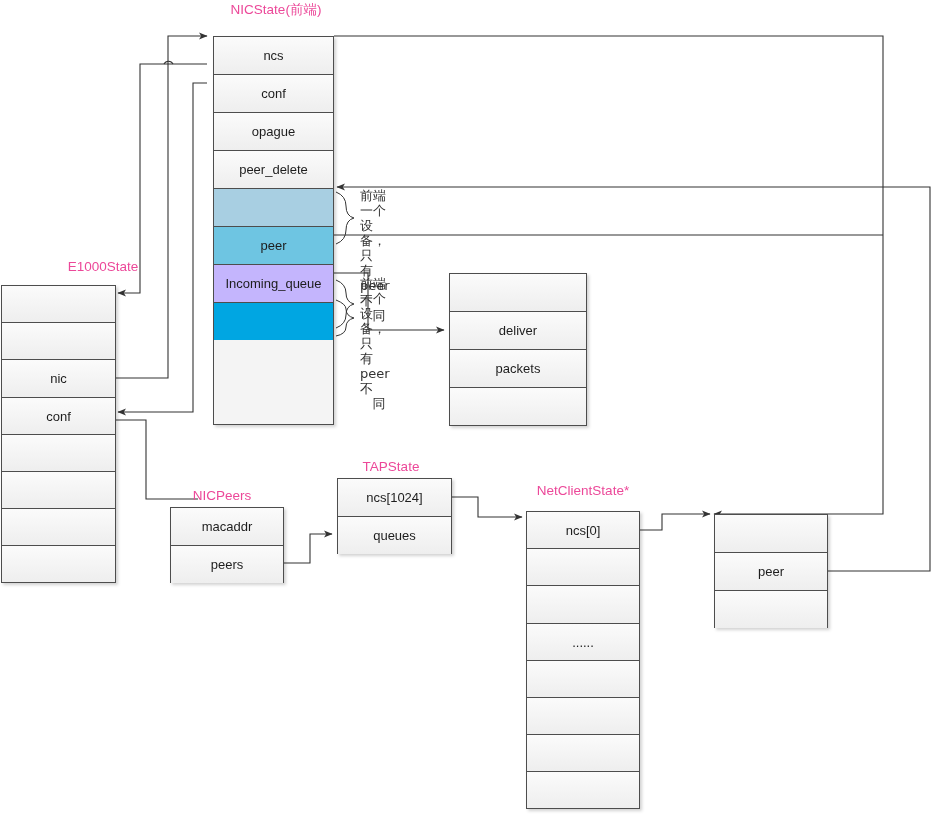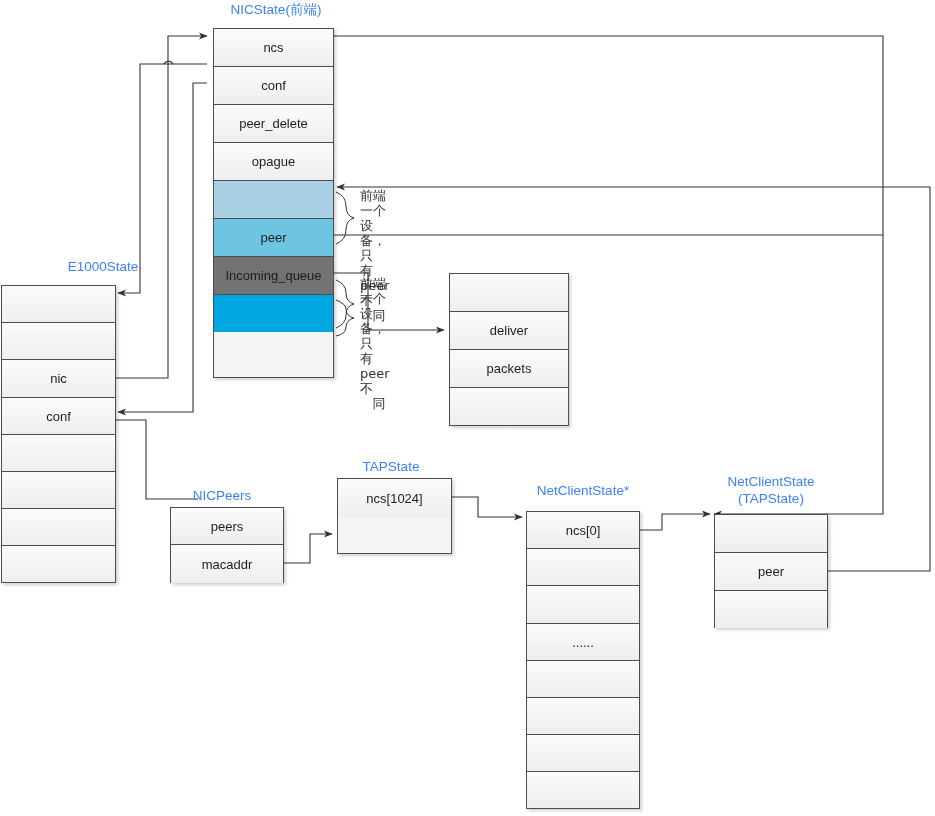--- a/index.html
+++ b/index.html
@@ -10,24 +10,24 @@
 
   .box{position:absolute;box-sizing:border-box;border:1px solid #4d4d4d;
        box-shadow:2px 2px 3px rgba(0,0,0,0.18);background:#f4f4f4;}
   .row{box-sizing:border-box;border-bottom:1px solid #4d4d4d;
        display:flex;align-items:center;justify-content:center;
        background:linear-gradient(to bottom,#fbfbfb 0%,#eeeeee 100%);
        font-size:13px;color:#1d1d1d;white-space:nowrap;overflow:hidden;}
   .row:last-child{border-bottom:none;}
   .row.c1{background:#a8cfe2;}
   .row.c2{background:#6ec5e2;}
-  .row.c3{background:#737373;}
+  .row.c3{background:#c4b5fd;}
   .row.c4{background:#00a6e2;}
 
-  .title{position:absolute;font-size:13.5px;color:#3b82f6;text-align:center;
+  .title{position:absolute;font-size:13.5px;color:#ec4899;text-align:center;
          white-space:pre-line;line-height:1.25;}
 
   .note{position:absolute;font-size:13px;line-height:1.15;color:#333;
         width:38px;text-align:left;
         font-family:"DejaVu Sans","Liberation Sans",sans-serif;}
 </style>
 </head>
 <body>
 
 <div id="canvas">
@@ -65,75 +65,74 @@
       <path d="M334,273 L368,273 L368,330 L444,330" marker-end="url(#ah)"></path>
 
       <path d="M336,192 q10,4 10,14 q0,10 8,12 q-8,2 -8,12 q0,10 -10,14" stroke="#333" stroke-width="1" fill="none"></path>
 
       <path d="M336,280 q10,4 10,13 q0,9 8,11 q-8,2 -8,11 q0,9 -10,13" stroke="#333" stroke-width="1" fill="none"></path>
       <path d="M336,300 q10,4 10,9 q0,7 8,9 q-8,2 -8,9 q0,7 -10,9" stroke="#333" stroke-width="1" fill="none"></path>
     </g>
   </svg>
 
   <div class="title" style="left:196px;top:2px;width:160px;">NICState(前端)</div>
-  <div class="box" style="left:213px;top:28px;width:121px;height:350px;">
+  <div class="box" style="left:213px;top:36px;width:121px;height:389px;">
     <div class="row" style="height:38px;">ncs</div>
     <div class="row" style="height:38px;">conf</div>
+    <div class="row" style="height:38px;">opague</div>
     <div class="row" style="height:38px;">peer_delete</div>
-    <div class="row" style="height:38px;">opague</div>
     <div class="row c1" style="height:38px;"></div>
     <div class="row c2" style="height:38px;">peer</div>
     <div class="row c3" style="height:38px;">Incoming_queue</div>
     <div class="row c4" style="height:37px;"></div>
   </div>
 
   <div class="title" style="left:0px;top:259px;width:116px;margin-left:45px;">E1000State</div>
   <div class="box" style="left:1px;top:285px;width:115px;height:298px;">
     <div class="row" style="height:37px;"></div>
     <div class="row" style="height:37px;"></div>
     <div class="row" style="height:38px;">nic</div>
     <div class="row" style="height:37px;">conf</div>
     <div class="row" style="height:37px;"></div>
     <div class="row" style="height:37px;"></div>
     <div class="row" style="height:37px;"></div>
     <div class="row" style="height:36px;"></div>
   </div>
 
   <div class="title" style="left:160px;top:488px;width:124px;">NICPeers</div>
   <div class="box" style="left:170px;top:507px;width:114px;height:76px;">
+    <div class="row" style="height:38px;">macaddr</div>
     <div class="row" style="height:37px;">peers</div>
-    <div class="row" style="height:38px;">macaddr</div>
   </div>
 
   <div class="title" style="left:330px;top:459px;width:122px;">TAPState</div>
   <div class="box" style="left:337px;top:478px;width:115px;height:76px;">
     <div class="row" style="height:38px;">ncs[1024]</div>
+    <div class="row" style="height:37px;">queues</div>
   </div>
 
-  <div class="box" style="left:449px;top:273px;width:120px;height:153px;text-align:center;">
+  <div class="box" style="left:449px;top:273px;width:138px;height:153px;text-align:center;">
     <div class="row" style="height:38px;"></div>
     <div class="row" style="height:38px;">deliver</div>
     <div class="row" style="height:38px;">packets</div>
     <div class="row" style="height:37px;"></div>
   </div>
 
   <div class="title" style="left:503px;top:483px;width:160px;">NetClientState*</div>
   <div class="box" style="left:526px;top:511px;width:114px;height:298px;">
     <div class="row" style="height:37px;">ncs[0]</div>
     <div class="row" style="height:37px;"></div>
     <div class="row" style="height:38px;"></div>
     <div class="row" style="height:37px;">......</div>
     <div class="row" style="height:37px;"></div>
     <div class="row" style="height:37px;"></div>
     <div class="row" style="height:37px;"></div>
     <div class="row" style="height:36px;"></div>
   </div>
 
-  <div class="title" style="left:704px;top:474px;width:134px;">NetClientState
-(TAPState)</div>
   <div class="box" style="left:714px;top:514px;width:114px;height:114px;">
     <div class="row" style="height:38px;"></div>
     <div class="row" style="height:38px;">peer</div>
     <div class="row" style="height:37px;"></div>
   </div>
 
   <div class="note" style="left:360px;top:189px;">
     <div>前端一个</div>
     <div>设备，只</div>
     <div>有peer不</div>

